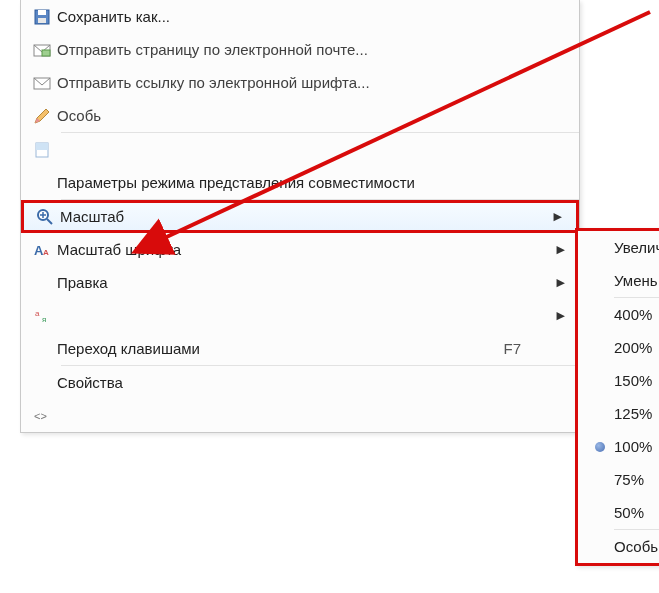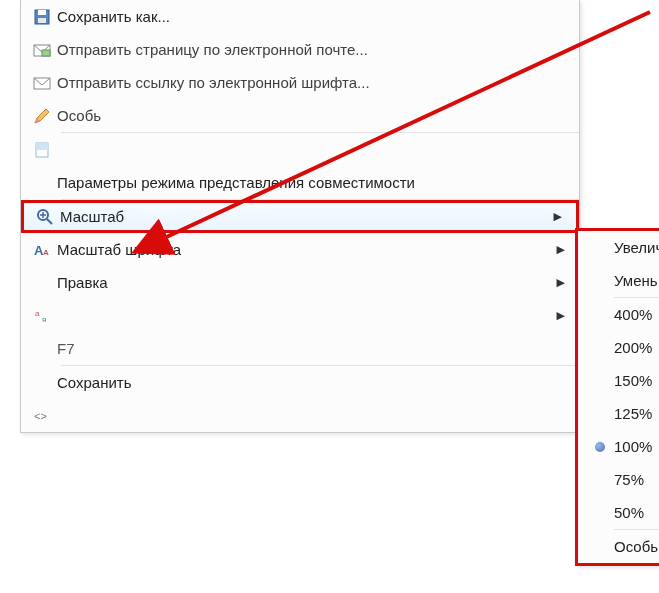--- a/index.html
+++ b/index.html
@@ -209,28 +209,29 @@
       <svg class="ic" viewBox="0 0 20 20">
           <text x="3" y="10" font-size="8" fill="#d05050">а</text>
           <text x="10" y="16" font-size="8" fill="#3a9a5a">я</text>
         </svg>
     </span>
     <span class="submenu-arrow">▶</span>
   </div>
 
   <div class="menu-row">
     <span class="icon-slot"></span>
+    <span class="label">Переход клавишами</span>
     <span class="shortcut">F7</span>
   </div>
 
   <div class="sep"></div>
 
   <div class="menu-row">
     <span class="icon-slot"></span>
-    <span class="label">Сохранить</span>
+    <span class="label">Свойства</span>
   </div>
 
   <div class="menu-row">
     <span class="icon-slot">
       <svg class="ic" viewBox="0 0 20 20">
           <text x="2" y="14" font-size="11" fill="#777">&lt;&gt;</text>
         </svg>
     </span>
   </div>
 

